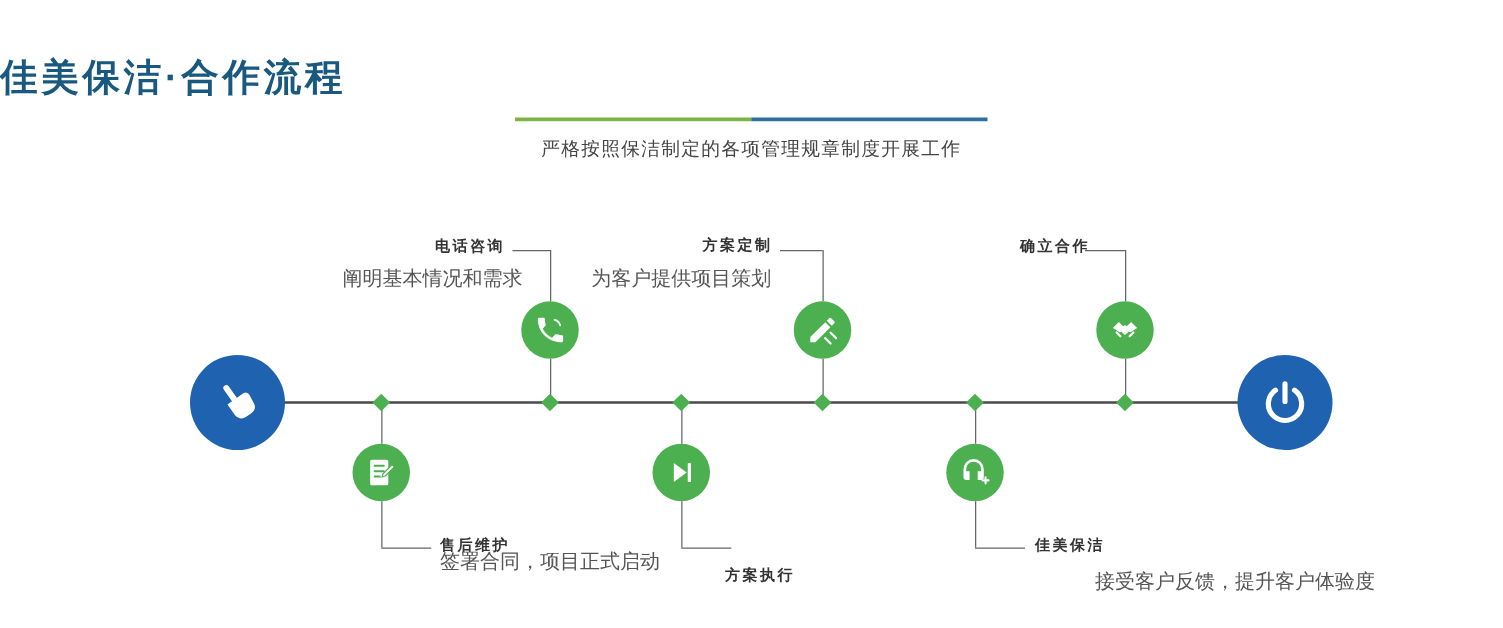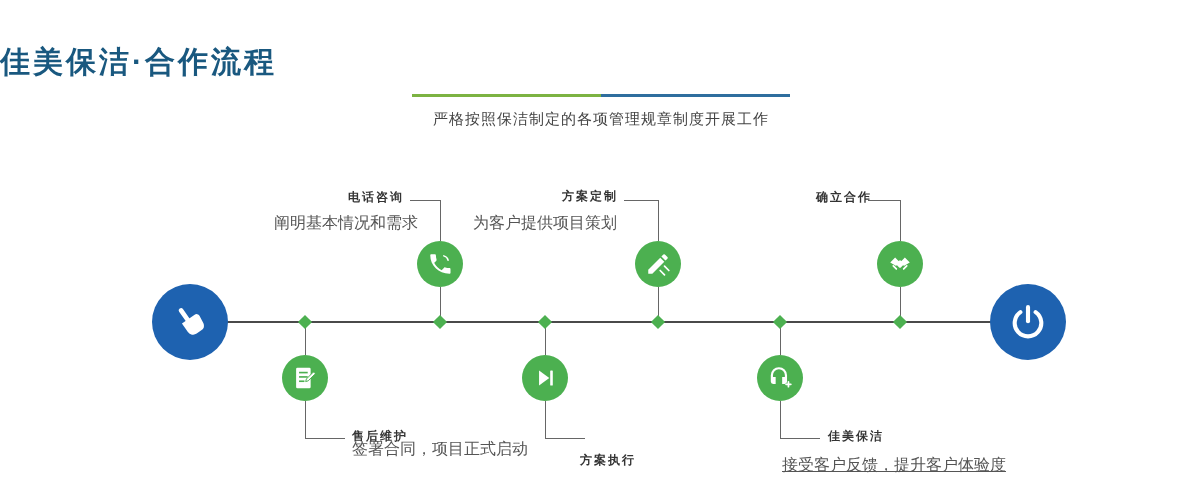--- a/index.html
+++ b/index.html
@@ -143,15 +143,15 @@
   <div class="vline" style="left:780px;top:322px;height:33px;"></div>
   <div class="node" style="left:757px;top:355px;">
     <svg width="26" height="26" viewBox="0 0 24 24" fill="#fff">
       <path d="M11 2a7.5 7.5 0 0 0-7.5 7.5v5.8A2.2 2.2 0 0 0 5.7 17.5H8v-6.5H5.5v-1.5a5.5 5.5 0 0 1 11 0V11H14v6.5h2.3a2.2 2.2 0 0 0 2.2-2.2V9.5A7.5 7.5 0 0 0 11 2z"></path>
       <path d="M17.6 17.8h4.4M19.8 15.6V20" stroke="#fff" stroke-width="1.6" stroke-linecap="round"></path>
     </svg>
   </div>
   <div class="vline" style="left:780px;top:401px;height:37px;"></div>
   <div class="hline" style="left:780px;top:438px;width:40px;"></div>
   <div class="step-label" style="left:828px;top:428px;">佳美保洁</div>
-  <div class="step-desc" style="left:782px;top:455px;text-decoration:underline;">接受客户反馈，提升客户体验度</div>
+  <div class="step-desc" style="left:876px;top:455px;">接受客户反馈，提升客户体验度</div>
 
 </div>
 
 </body></html>

